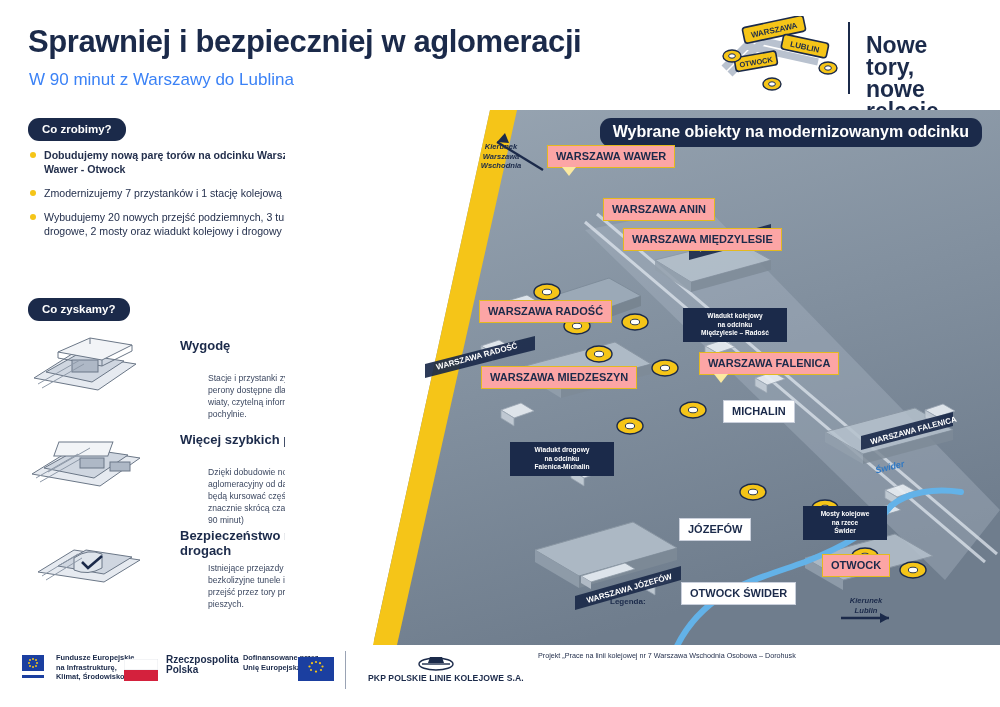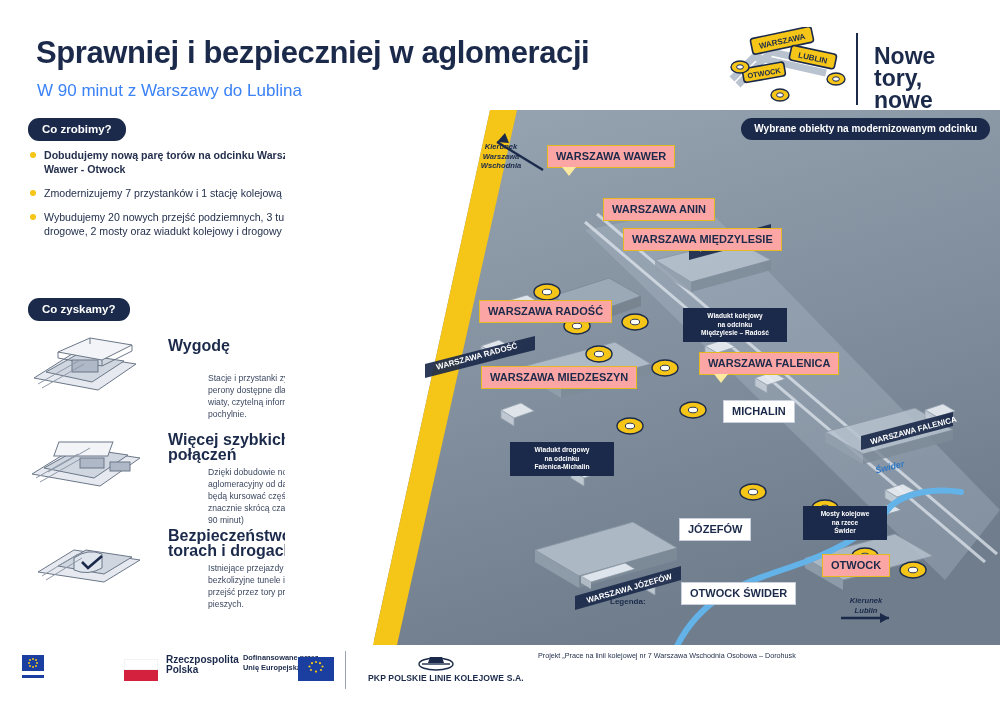--- a/index.html
+++ b/index.html
@@ -14,23 +14,22 @@
     color: #1b2a4a;
     overflow: hidden;
   }
   .page {
     position: absolute; inset: 0;
     background: #ffffff;
   }
 
   
   .header {
-    position: absolute; left: 0; top: 15px; width: 820px; height: 110px;
+    position: absolute; left: 0; top: 4px; width: 820px; height: 110px;
     background: #ffffff;
-    margin-left: 8px;
   }
   .title {
     position: absolute; left: 28px; top: 20px;
     font-size: 31px; font-weight: bold; letter-spacing: -0.4px;
     color: #1b2a4a;
   }
   .subtitle {
     position: absolute; left: 29px; top: 66px;
     font-size: 17px; font-weight: normal; color: #3b82f6;
   }
@@ -69,22 +68,22 @@
   }
   .bullet b { font-weight: bold; }
 
   .sec2 { position: absolute; left: 28px; top: 298px; }
 
   .benefit { position: absolute; width: 330px; }
   .b1 { left: 28px; top: 338px; }
   .b2 { left: 28px; top: 432px; }
   .b3 { left: 28px; top: 528px; }
   .benefit-title {
-    position: absolute; left: 140px; top: 0;
-    font-size: 16px; font-weight: bold; color: #1b2a4a; line-height: 15px;
+    position: absolute; left: 152px; top: 0;
+    font-size: 13px; font-weight: bold; color: #1b2a4a; line-height: 15px;
   }
   .benefit-text {
     position: absolute; left: 180px; top: 34px; width: 235px;
     font-size: 8.6px; line-height: 12px; color: #3c4861;
   }
   .b3 .benefit-text { top: 34px; }
   .benefit-ill {
     position: absolute; left: 0; top: -4px; width: 128px; height: 66px;
   }
 
@@ -119,23 +118,23 @@
   }
 
   
   .map {
     position: absolute; left: 285px; top: 110px; width: 715px; height: 535px;
     overflow: hidden;
   }
   .map-svg { position: absolute; inset: 0; }
 
   .map-pill {
-    position: absolute; right: 10px; top: 8px;
+    position: absolute; right: 18px; top: 8px;
     background: #1b2a4a; color: #fff;
-    font-size: 10px; font-weight: bold;
+    font-size: 16px; font-weight: bold;
     padding: 5px 13px 6px 13px; border-radius: 11px; text-align: center;
   }
 
   
   .lbl {
     position: absolute;
     background: #fca5a5;
     border: 1.4px solid #e3b91f;
     color: #1b2a4a;
     font-size: 11px; font-weight: bold;
@@ -483,20 +482,25 @@
           <circle cx="14" cy="7" r="1"></circle>
           <circle cx="15" cy="10" r="1"></circle>
         <circle cx="14" cy="13" r="1"></circle>
           <circle cx="11" cy="14" r="1"></circle>
           <circle cx="8" cy="13" r="1"></circle>
         <circle cx="7" cy="10" r="1"></circle>
           <circle cx="8" cy="7" r="1"></circle>
       </g>
       <rect x="0" y="22" width="22" height="3" fill="#1b3fa0"></rect>
     </svg>
+    <div class="foot-eu" style="left:56px;">
+      <div>Fundusze Europejskie</div>
+      <div>na Infrastrukturę,</div>
+      <div>Klimat, Środowisko</div>
+    </div>
 
     <svg style="position:absolute;left:124px;top:14px;width:34px;height:22px;" viewBox="0 0 34 22">
       <rect x="0" y="0" width="34" height="11" fill="#ffffff" stroke="#d7dbe2" stroke-width="0.6"></rect>
       <rect x="0" y="11" width="34" height="11" fill="#d4213d"></rect>
     </svg>
     <div class="foot-pl">
       <div>Rzeczpospolita</div>
       <div>Polska</div>
     </div>
 

